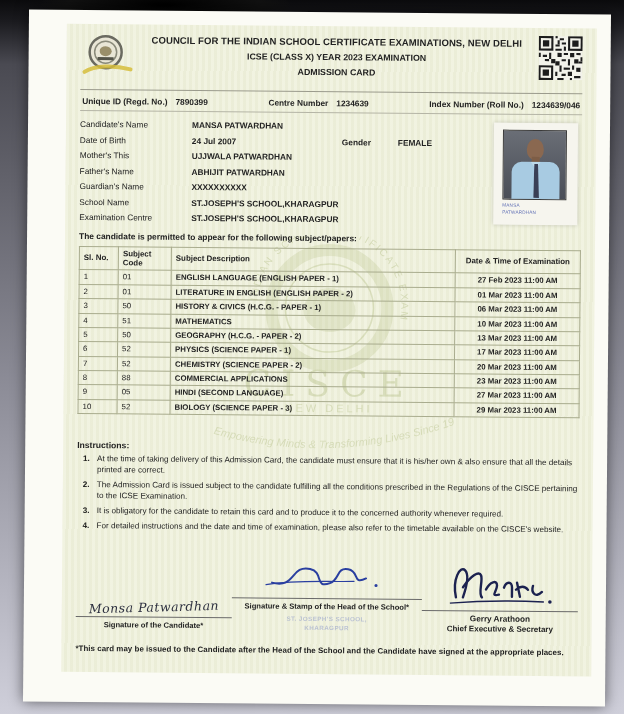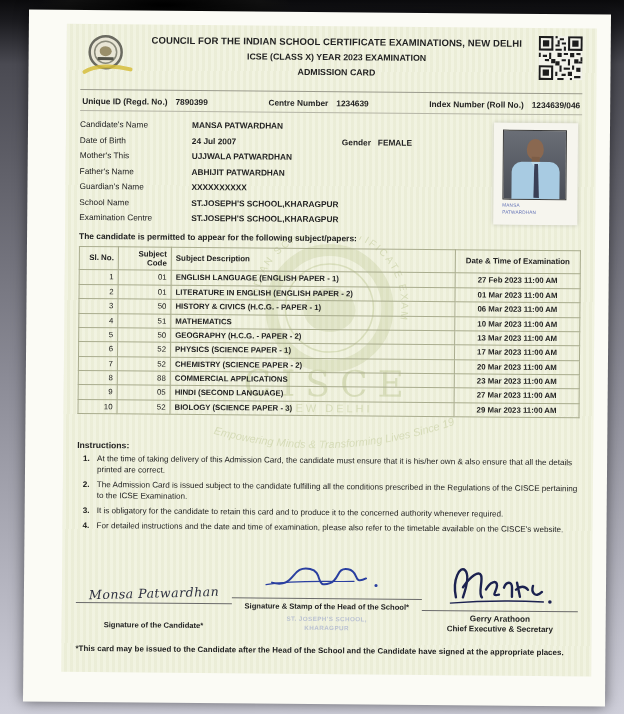--- a/index.html
+++ b/index.html
@@ -26,40 +26,40 @@
   .id-row{display:flex;justify-content:space-between;font-size:8.3px;margin-top:6px;padding:0 2px;}
   .id-row b{font-weight:700;}
   .id-val{font-weight:700;margin-left:8px;}
   
   .details{display:flex;margin-top:8px;}
   .fields{flex:1;}
   .frow{display:flex;font-size:8.3px;margin-bottom:5.5px;}
   .flabel{width:112px;font-weight:400;flex:0 0 112px;}
   .fval{font-weight:600;}
   .gspacer{width:58px;}
-  .glabel{font-weight:700;width:36px;}
+  .glabel{font-weight:700;width:56px;}
   
   .photo-frame{width:84px;flex:0 0 84px;background:#f6f5ee;box-shadow:0 0 4px rgba(0,0,0,.18);
     padding:7px 9px 4px 9px;box-sizing:border-box;height:102px;margin-right:4px;}
   .photo{width:64px;height:70px;position:relative;overflow:hidden;
     background:linear-gradient(180deg,#6a6e76 0%,#565a63 60%,#4a4e57 100%);border:1px solid #3a3a3a;box-sizing:border-box;}
   .p-head{position:absolute;left:23px;top:8px;width:17px;height:21px;border-radius:50% 50% 46% 46%;background:#8a6850;}
   .p-neck{position:absolute;left:28px;top:26px;width:8px;height:7px;background:#7d5d46;}
   .p-shirt{position:absolute;left:8px;top:31px;width:48px;height:40px;border-radius:10px 10px 0 0;background:#a8cbe2;}
   .p-collar{position:absolute;left:27px;top:31px;width:10px;height:7px;background:#bcd9ea;clip-path:polygon(0 0,100% 0,50% 100%);}
   .p-tie{position:absolute;left:29.5px;top:33px;width:6px;height:34px;background:#3a3f55;clip-path:polygon(20% 0,80% 0,100% 100%,0 100%);}
   .p-cap{font-size:4.6px;color:#3f51a8;opacity:.85;margin-top:3px;line-height:1.5;letter-spacing:.2px;}
   
   .permit{font-size:8.4px;font-weight:600;margin-top:3px;}
   .twrap{position:relative;margin-top:5px;}
   .wm{position:absolute;left:50%;top:-12px;transform:translateX(-50%);opacity:.30;pointer-events:none;}
   table{border-collapse:collapse;width:100%;position:relative;}
   th,td{border:1px solid #a9ac8e;padding:2px 4px;font-size:7.8px;line-height:1.2;}
   th{font-weight:700;font-size:7.9px;text-align:left;}
-  .c{text-align:right;}
+  .c{text-align:left;}
   .dt{width:116px;text-align:center;font-weight:700;white-space:nowrap;}
   .sl{width:30px;}
   .sc{width:44px;margin-top:12px;}
   td.desc{font-weight:600;}
   
   .instr{margin-top:26px;}
   .instr-title{font-size:8.6px;font-weight:700;margin-bottom:4px;}
   .item{position:relative;padding-left:20px;font-size:8.1px;line-height:1.35;margin-bottom:4px;font-weight:500;max-width:505px;}
   .item .num{position:absolute;left:6px;font-weight:700;}
   
@@ -309,21 +309,21 @@
       <div class="item"><span class="num">2.</span><span>The Admission Card is issued subject to the candidate fulfilling all the conditions prescribed in the Regulations of the CISCE pertaining to the ICSE Examination.</span></div>
       <div class="item"><span class="num">3.</span><span>It is obligatory for the candidate to retain this card and to produce it to the concerned authority whenever required.</span></div>
       <div class="item"><span class="num">4.</span><span>For detailed instructions and the date and time of examination, please also refer to the timetable available on the CISCE's website.</span></div>
     </div>
 
     <div class="sigs">
       <div class="sigcol sig1">
         <div class="sigline">
           <span class="hand">Monsa Patwardhan</span>
         </div>
-        <div class="siglabel" style="max-width:110px;margin:17px auto 0;">Signature of the Candidate*</div>
+        <div class="siglabel" style="max-width:110px;margin:3px auto 0;">Signature of the Candidate*</div>
       </div>
       <div class="sigcol sig2">
         <div class="sigline">
           <svg width="130" height="34" viewBox="0 0 130 34">
             <g stroke="#2a3fa0" fill="none" stroke-width="2" stroke-linecap="round">
               <path d="M10 24 C 34 30, 28 6, 48 10 C 62 13, 52 30, 68 24 C 78 20, 74 8, 86 10 C 98 12, 90 26, 104 19"></path>
               <path d="M4 26 C 34 21, 64 23, 92 22" stroke-width="1.2"></path>
             </g>
             <circle cx="114" cy="26" r="1.6" fill="#2a3fa0"></circle>
           </svg>

